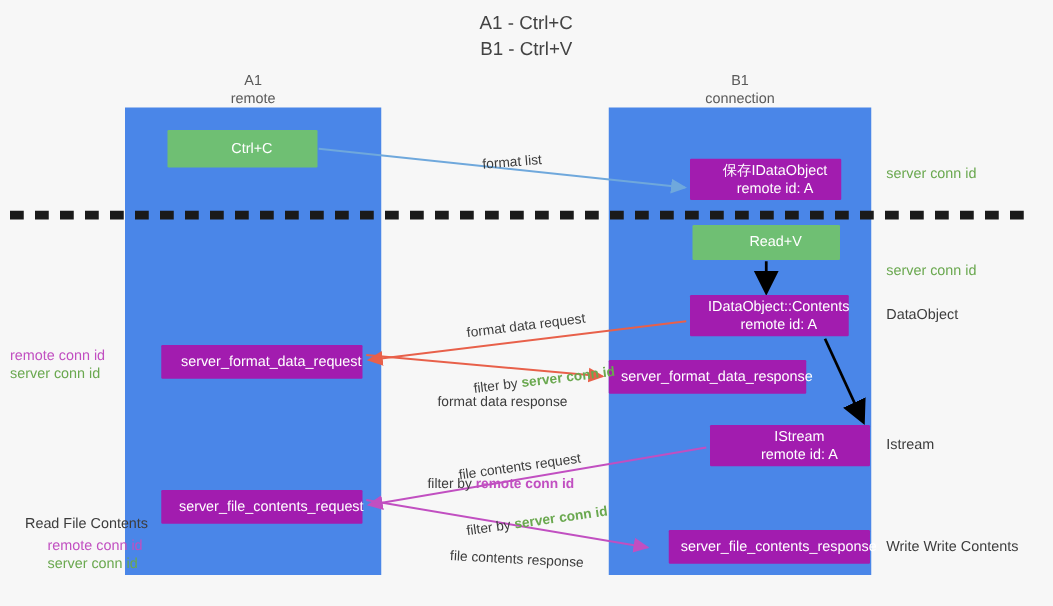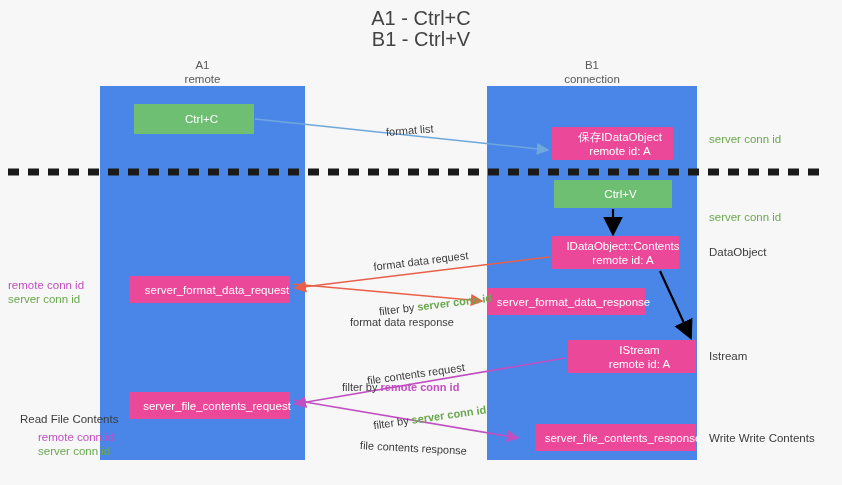--- a/index.html
+++ b/index.html
@@ -21,21 +21,21 @@
     height: 485px;
   }
   .abs { position: absolute; }
 
   
   #title {
     left: 0; top: 8px;
     width: 842px;
     text-align: center;
     color: #434343;
-    font-size: 20px;
+    font-size: 15px;
     line-height: 21px;
     white-space: pre;
   }
 
   
   .col-head {
     text-align: center;
     color: #595959;
     font-size: 11.5px;
     line-height: 14px;
@@ -62,21 +62,21 @@
     justify-content: center;
     text-align: center;
     color: #ffffff;
     font-size: 11.5px;
     line-height: 14px;
     white-space: pre;
     border-radius: 1px;
     padding-left: 15px;
   }
   .node.green2 { background: #6fbf73; }
-  .node.orange { background: #ec4899; }
+  .node.orange { background: #a21caf; }
 
   .node .l2 { display: block; }
 
   #n-ctrlc    { left: 134px; top: 104px; width: 120px; height: 30px; background:#6fbf73;}
   #n-saveobj  { left: 552px; top: 127px; width: 121px; height: 33px; }
   #n-ctrlv    { left: 554px; top: 180px; width: 118px; height: 28px; background:#6fbf73;}
   #n-getdata  { left: 552px; top: 236px; width: 127px; height: 33px; }
   #n-sfdreq   { left: 129px; top: 276px; width: 161px; height: 27px; }
   #n-sfdresp  { left: 487px; top: 288px; width: 158px; height: 27px; }
   #n-istream  { left: 568px; top: 340px; width: 128px; height: 33px; }
@@ -198,21 +198,21 @@
   <div class="abs node green2" id="n-ctrlc">
     <span>Ctrl+C</span>
   </div>
 
   <div class="abs node orange" id="n-saveobj">
     <span>保存IDataObject</span>
     <span class="l2">remote id: A</span>
   </div>
 
   <div class="abs node green2" id="n-ctrlv">
-    <span>Ctrl+V</span>
+    <span>Read+V</span>
   </div>
 
   <div class="abs node orange" id="n-getdata">
     <span>IDataObject::Contents</span>
     <span class="l2">remote id: A</span>
   </div>
 
   <div class="abs node orange" id="n-sfdresp">
     <span>server_format_data_response</span>
   </div>

